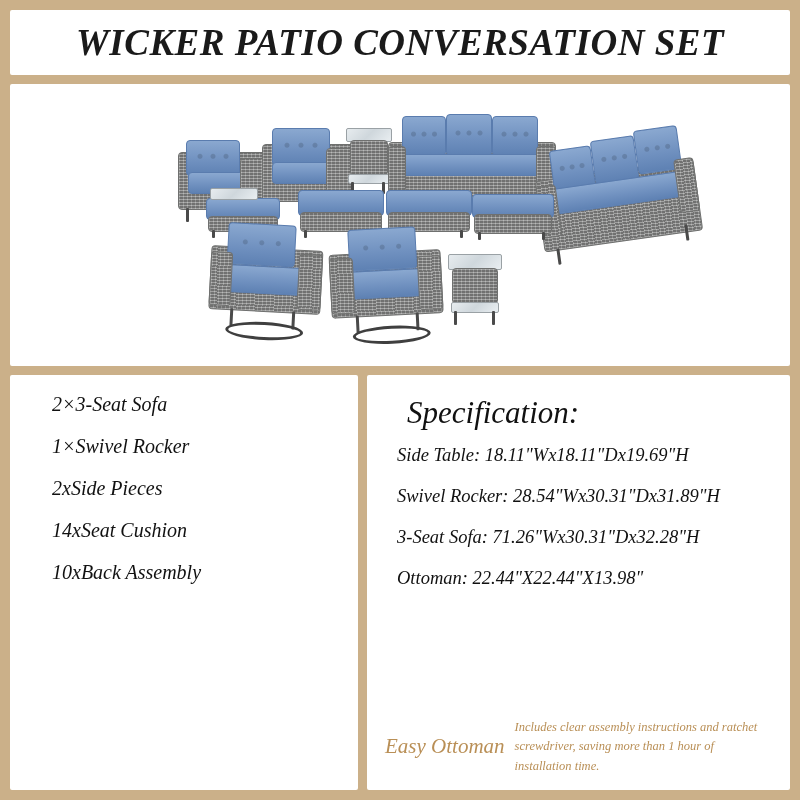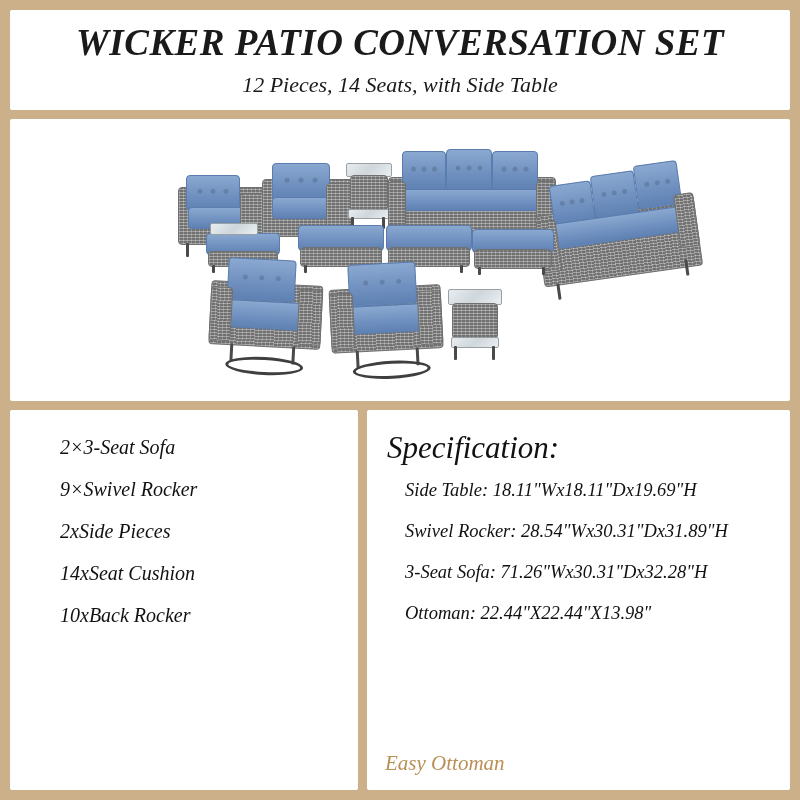--- a/index.html
+++ b/index.html
@@ -133,23 +133,23 @@
   }
   .panel-left { width: 348px; }
   .panel-right { flex: 1; }
   .panel-title {
     font-family: "Liberation Serif", serif;
     font-style: italic;
     font-size: 31px;
     color: #111;
     margin: 2px 0 14px 6px;
   }
-  .panel-right .panel-title { margin-left: 0; }
+  .panel-right .panel-title { margin-left: 20px; }
   .list {
-    margin: 8px;
+    margin: 0;
     padding: 0;
     list-style: none;
   }
   .list li {
     font-family: "Liberation Serif", serif;
     font-style: italic;
     font-size: 20px;
     color: #111;
     margin: 0 0 19px 22px;
   }
@@ -185,21 +185,20 @@
     line-height: 1.55;
   }
 </style>
 </head>
 <body>
 
 <div class="page">
 
   <div class="header">
     <div class="title">WICKER PATIO CONVERSATION SET</div>
-    <div class="subtitle">12 Pieces, 14 Seats, with Side Table</div>
   </div>
 
   <div class="hero">
     <div class="hero-stage">
 
       <div class="piece" style="left:168px; top:44px; width:86px; height:92px;">
         <div class="wick" style="position:absolute; left:0; top:24px; width:86px; height:56px;"></div>
         <div class="cush tuft" style="position:absolute; left:8px; top:12px; width:52px; height:34px;"></div>
         <div class="cush" style="position:absolute; left:10px; top:44px; width:62px; height:20px;"></div>
         <div class="wick" style="position:absolute; left:62px; top:30px; width:24px; height:44px;"></div>
@@ -310,34 +309,35 @@
       </div>
 
     </div>
   </div>
 
   <div class="bottom">
 
     <div class="panel panel-left">
       <ul class="list">
         <li>2×3-Seat Sofa</li>
-        <li>9×Swivel Rocker</li>
+        <li>1×Swivel Rocker</li>
         <li>2xSide Pieces</li>
         <li>14xSeat Cushion</li>
-        <li>10xBack Rocker</li>
+        <li>10xBack Assembly</li>
       </ul>
     </div>
 
     <div class="panel panel-right">
       <div class="panel-title">Specification:</div>
       <ul class="list spec-list">
         <li>Side Table: 18.11"Wx18.11"Dx19.69"H</li>
         <li>Swivel Rocker: 28.54"Wx30.31"Dx31.89"H</li>
         <li>3-Seat Sofa: 71.26"Wx30.31"Dx32.28"H</li>
         <li>Ottoman: 22.44"X22.44"X13.98"</li>
       </ul>
       <div class="assembly">
         <div class="assembly-title">Easy Ottoman</div>
+        <div class="assembly-text">Includes clear assembly  instructions and ratchet screwdriver, saving more than 1 hour of installation time.</div>
       </div>
     </div>
 
   </div>
 </div>
 
 </body></html>

